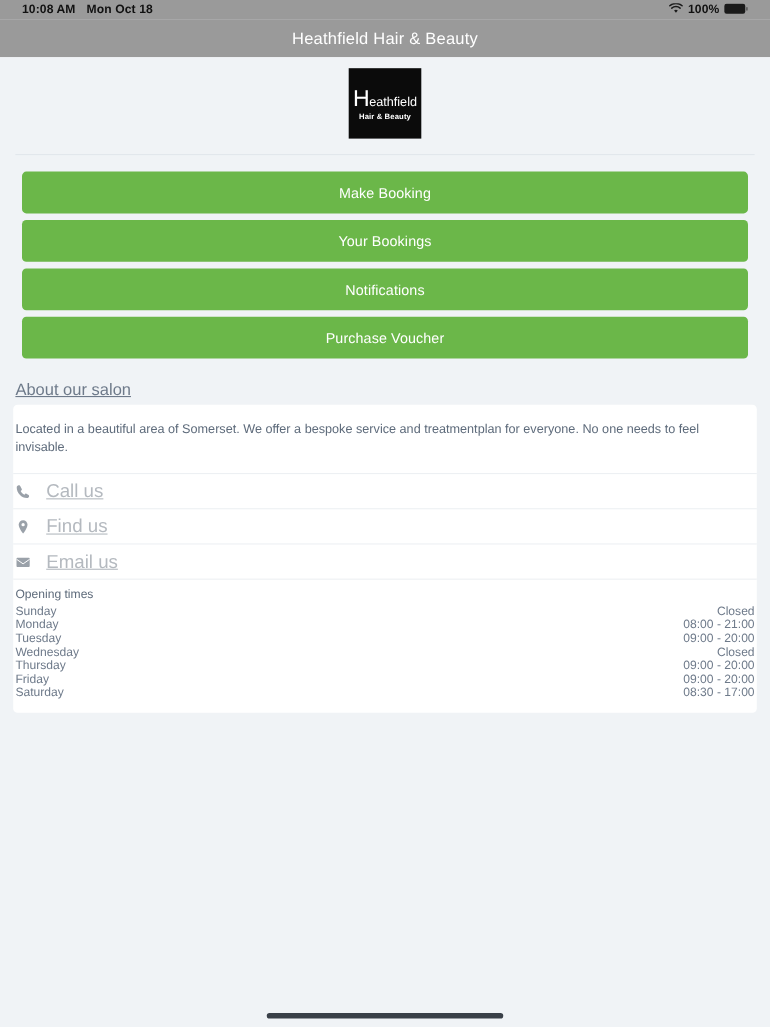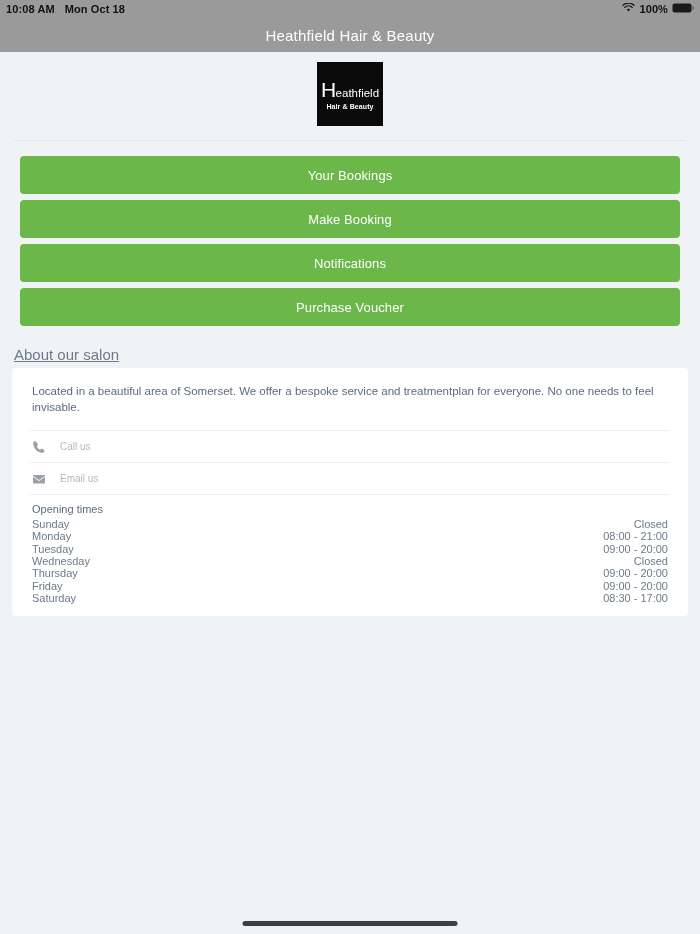--- a/index.html
+++ b/index.html
@@ -15,21 +15,21 @@
     background: #F0F3F6;
     -webkit-font-smoothing: antialiased;
   }
 
   
   .status-bar {
     height: 18px;
     background: #9A9A9A;
     display: flex;
     align-items: center;
-    padding: 0 6px;
+    padding: 0 20px;
     color: #111;
     font-size: 11px;
     font-weight: bold;
     letter-spacing: 0.1px;
   }
   .status-left { display: flex; align-items: center; gap: 10px; }
   .status-right {
     margin-left: auto;
     display: flex;
     align-items: center;
@@ -119,21 +119,21 @@
   .about-label {
     font-size: 15px;
     color: #6E7A8A;
     padding: 14px 0 5px 14px;
     text-decoration: underline;
   }
   .card {
     background: #FFFFFF;
     margin: 0 12px;
     border-radius: 4px;
-    padding: 0 18px;
+    padding: 0 0;
   }
   .card-desc {
     font-size: 11.5px;
     color: #5E6B7B;
     padding: 16px 2px 15px 2px;
     line-height: 1.35;
   }
 
   .contact-row {
     display: flex;
@@ -144,22 +144,23 @@
   }
   .contact-icon {
     width: 30px;
     display: flex;
     align-items: center;
     justify-content: flex-start;
     padding-left: 2px;
     color: #9AA1A9;
   }
   .contact-label {
-    font-size: 10px;
+    font-size: 17px;
     color: #B4B9BF;
+    text-decoration: underline;
   }
 
   
   .hours-block {
     border-top: 1px solid #EDF0F3;
     padding: 8px 2px 12px 2px;
   }
   .hours-title {
     font-size: 11px;
     color: #5E6B7B;
@@ -220,40 +221,49 @@
     <div class="logo-line1">
       <span class="logo-big-h">H</span>
         <span>eathfield</span>
     </div>
     <div class="logo-line2">Hair &amp; Beauty</div>
   </div>
 </div>
 <div class="divider"></div>
 
 <div class="button-stack">
+  <button class="action-button btn-green">Make Booking</button>
   <button class="action-button btn-green">Your Bookings</button>
-  <button class="action-button btn-green">Make Booking</button>
   <button class="action-button btn-green">Notifications</button>
   <button class="action-button btn-green">Purchase Voucher</button>
 </div>
 
 <div class="about-label">About our salon</div>
 
 <div class="card">
   <div class="card-desc">Located in a beautiful area of Somerset. We offer a bespoke service and treatmentplan for everyone. No one needs to feel invisable.</div>
 
   <div class="contact-row">
     <span class="contact-icon">
       <svg width="14" height="14" viewBox="0 0 14 14">
         <path d="M3 1.2c-.9 0-1.8.9-1.8 2 0 5 4.4 9.6 9.3 9.6 1.1 0 2-.9 2-1.9 0-.4-.2-.7-.5-.9l-2-1.2c-.4-.2-.9-.1-1.2.2l-.7.8c-1.3-.7-2.6-2-3.3-3.4l.8-.7c.3-.3.4-.8.2-1.2L4.6 2.3c-.2-.6-.8-1.1-1.6-1.1z" fill="#9AA1A9"></path>
       </svg>
     </span>
     <span class="contact-label">Call us</span>
   </div>
 
+  <div class="contact-row">
+    <span class="contact-icon">
+      <svg width="14" height="14" viewBox="0 0 14 14">
+        <path d="M7 1C4.8 1 3 2.8 3 5c0 3 4 8 4 8s4-5 4-8c0-2.2-1.8-4-4-4z" fill="#9AA1A9"></path>
+        <circle cx="7" cy="5" r="1.5" fill="#FFFFFF"></circle>
+      </svg>
+    </span>
+    <span class="contact-label">Find us</span>
+  </div>
 
   <div class="contact-row">
     <span class="contact-icon">
       <svg width="14" height="14" viewBox="0 0 14 14">
         <path d="M1 4.2h12v6.4a.8.8 0 0 1-.8.8H1.8a.8.8 0 0 1-.8-.8z" fill="#9AA1A9"></path>
         <path d="M1 4.2 7 8.4l6-4.2v-.4a.8.8 0 0 0-.8-.8H1.8a.8.8 0 0 0-.8.8z" fill="#9AA1A9"></path>
         <path d="M1 4.4 7 8.6l6-4.2" stroke="#FFFFFF" stroke-width="0.9" fill="none"></path>
       </svg>
     </span>
     <span class="contact-label">Email us</span>

